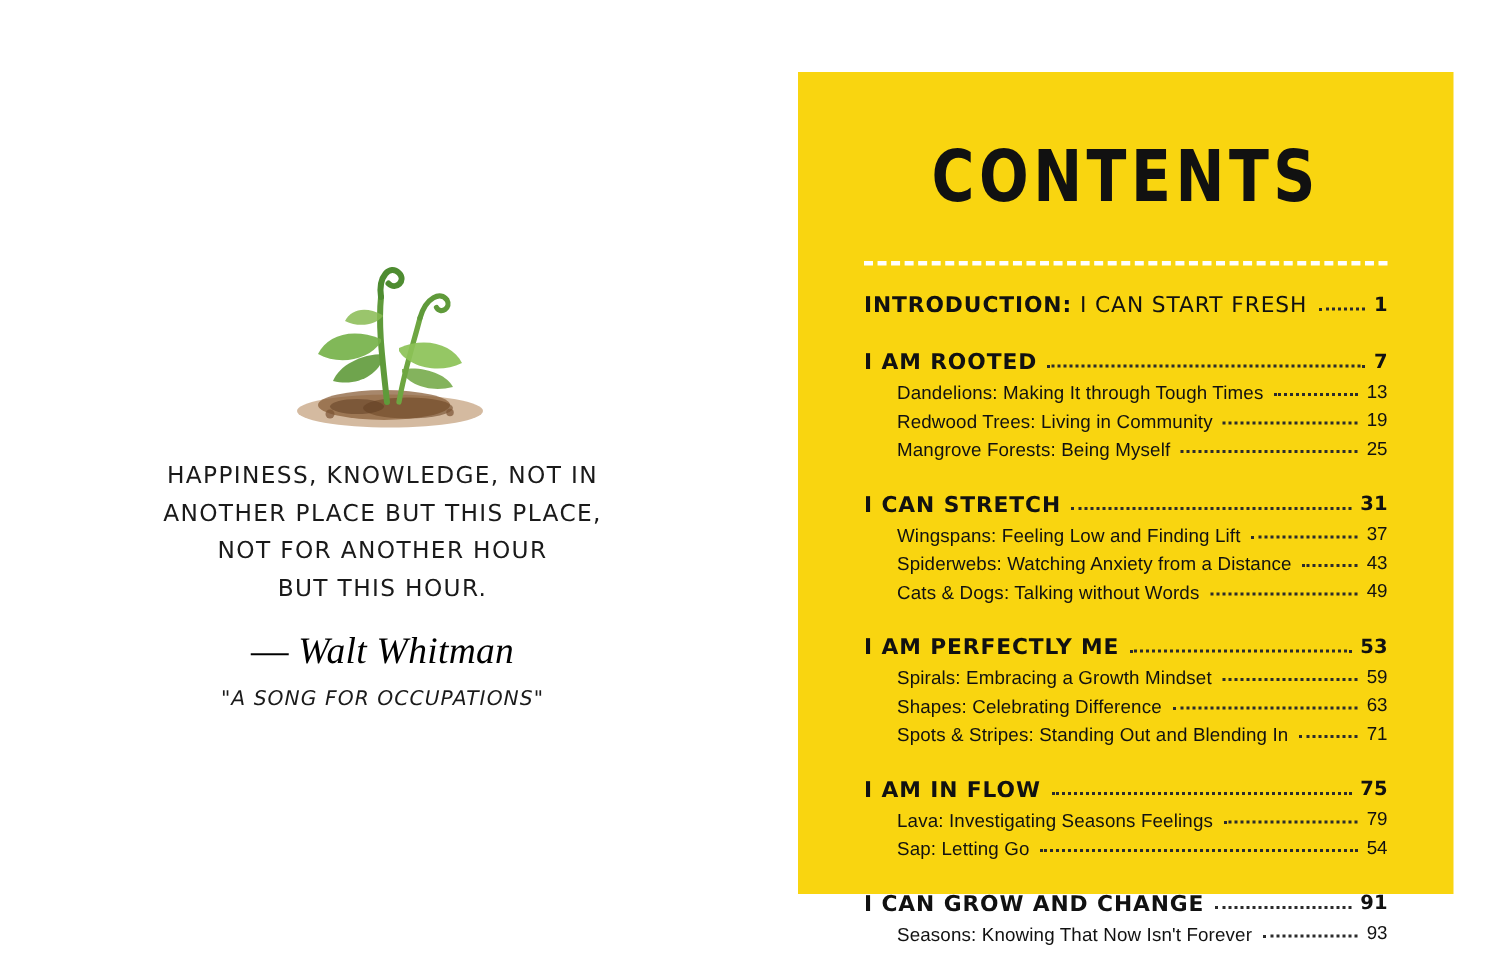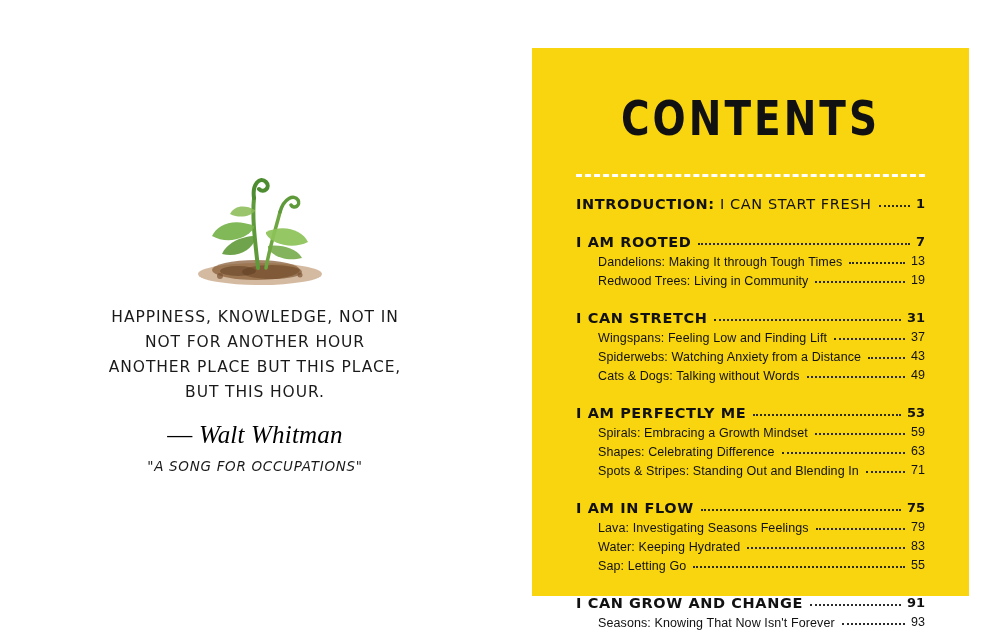--- a/index.html
+++ b/index.html
@@ -205,22 +205,22 @@
         <path d="M94 86 C 74 78, 58 84, 52 96 C 66 104, 86 100, 94 88 Z" fill="#76b24a" opacity="0.92"></path>
         <path d="M96 96 C 80 96, 66 104, 62 114 C 78 118, 92 110, 96 98 Z" fill="#5f9a3a" opacity="0.9"></path>
         <path d="M106 92 C 124 84, 142 90, 148 102 C 132 110, 112 104, 106 94 Z" fill="#8cc257" opacity="0.92"></path>
         <path d="M108 106 C 124 104, 138 110, 142 118 C 126 122, 112 116, 108 108 Z" fill="#6ea641" opacity="0.85"></path>
         <path d="M95 70 C 84 64, 74 66, 70 74 C 80 79, 91 76, 95 71 Z" fill="#88bb52" opacity="0.85"></path>
       </svg>
     </div>
 
     <div class="quote-block">
       <div class="quote-line">HAPPINESS, KNOWLEDGE, NOT IN</div>
+      <div class="quote-line">ANOTHER PLACE BUT THIS PLACE,</div>
       <div class="quote-line">NOT FOR ANOTHER HOUR</div>
-      <div class="quote-line">ANOTHER PLACE BUT THIS PLACE,</div>
       <div class="quote-line">BUT THIS HOUR.</div>
 
       <div class="attribution">
         <span class="dash">—</span>
         <span>Walt Whitman</span>
       </div>
       <div class="source">"A SONG FOR OCCUPATIONS"</div>
     </div>
   </div>
 
@@ -249,20 +249,25 @@
         <div class="toc-row row-sub">
           <span class="label">Dandelions: Making It through Tough Times</span>
           <span class="leader"></span>
           <span class="page">13</span>
         </div>
         <div class="toc-row row-sub">
           <span class="label">Redwood Trees: Living in Community</span>
           <span class="leader"></span>
           <span class="page">19</span>
         </div>
+        <div class="toc-row row-sub">
+          <span class="label">Mangrove Forests: Being Myself</span>
+          <span class="leader"></span>
+          <span class="page">25</span>
+        </div>
 
         <div class="group-gap"></div>
 
         <div class="toc-row row-major">
           <span class="label">I CAN STRETCH</span>
           <span class="leader"></span>
           <span class="page">31</span>
         </div>
         <div class="toc-row row-sub">
           <span class="label">Wingspans: Feeling Low and Finding Lift</span>
@@ -309,28 +314,23 @@
           <span class="label">I AM IN FLOW</span>
           <span class="leader"></span>
           <span class="page">75</span>
         </div>
         <div class="toc-row row-sub">
           <span class="label">Lava: Investigating Seasons Feelings</span>
           <span class="leader"></span>
           <span class="page">79</span>
         </div>
         <div class="toc-row row-sub">
-          <span class="label">Water: Keeping Hydrated</span>
-          <span class="leader"></span>
-          <span class="page">83</span>
-        </div>
-        <div class="toc-row row-sub">
           <span class="label">Sap: Letting Go</span>
           <span class="leader"></span>
-          <span class="page">55</span>
+          <span class="page">54</span>
         </div>
 
         <div class="group-gap"></div>
 
         <div class="toc-row row-major">
           <span class="label">I CAN GROW AND CHANGE</span>
           <span class="leader"></span>
           <span class="page">91</span>
         </div>
         <div class="toc-row row-sub">

